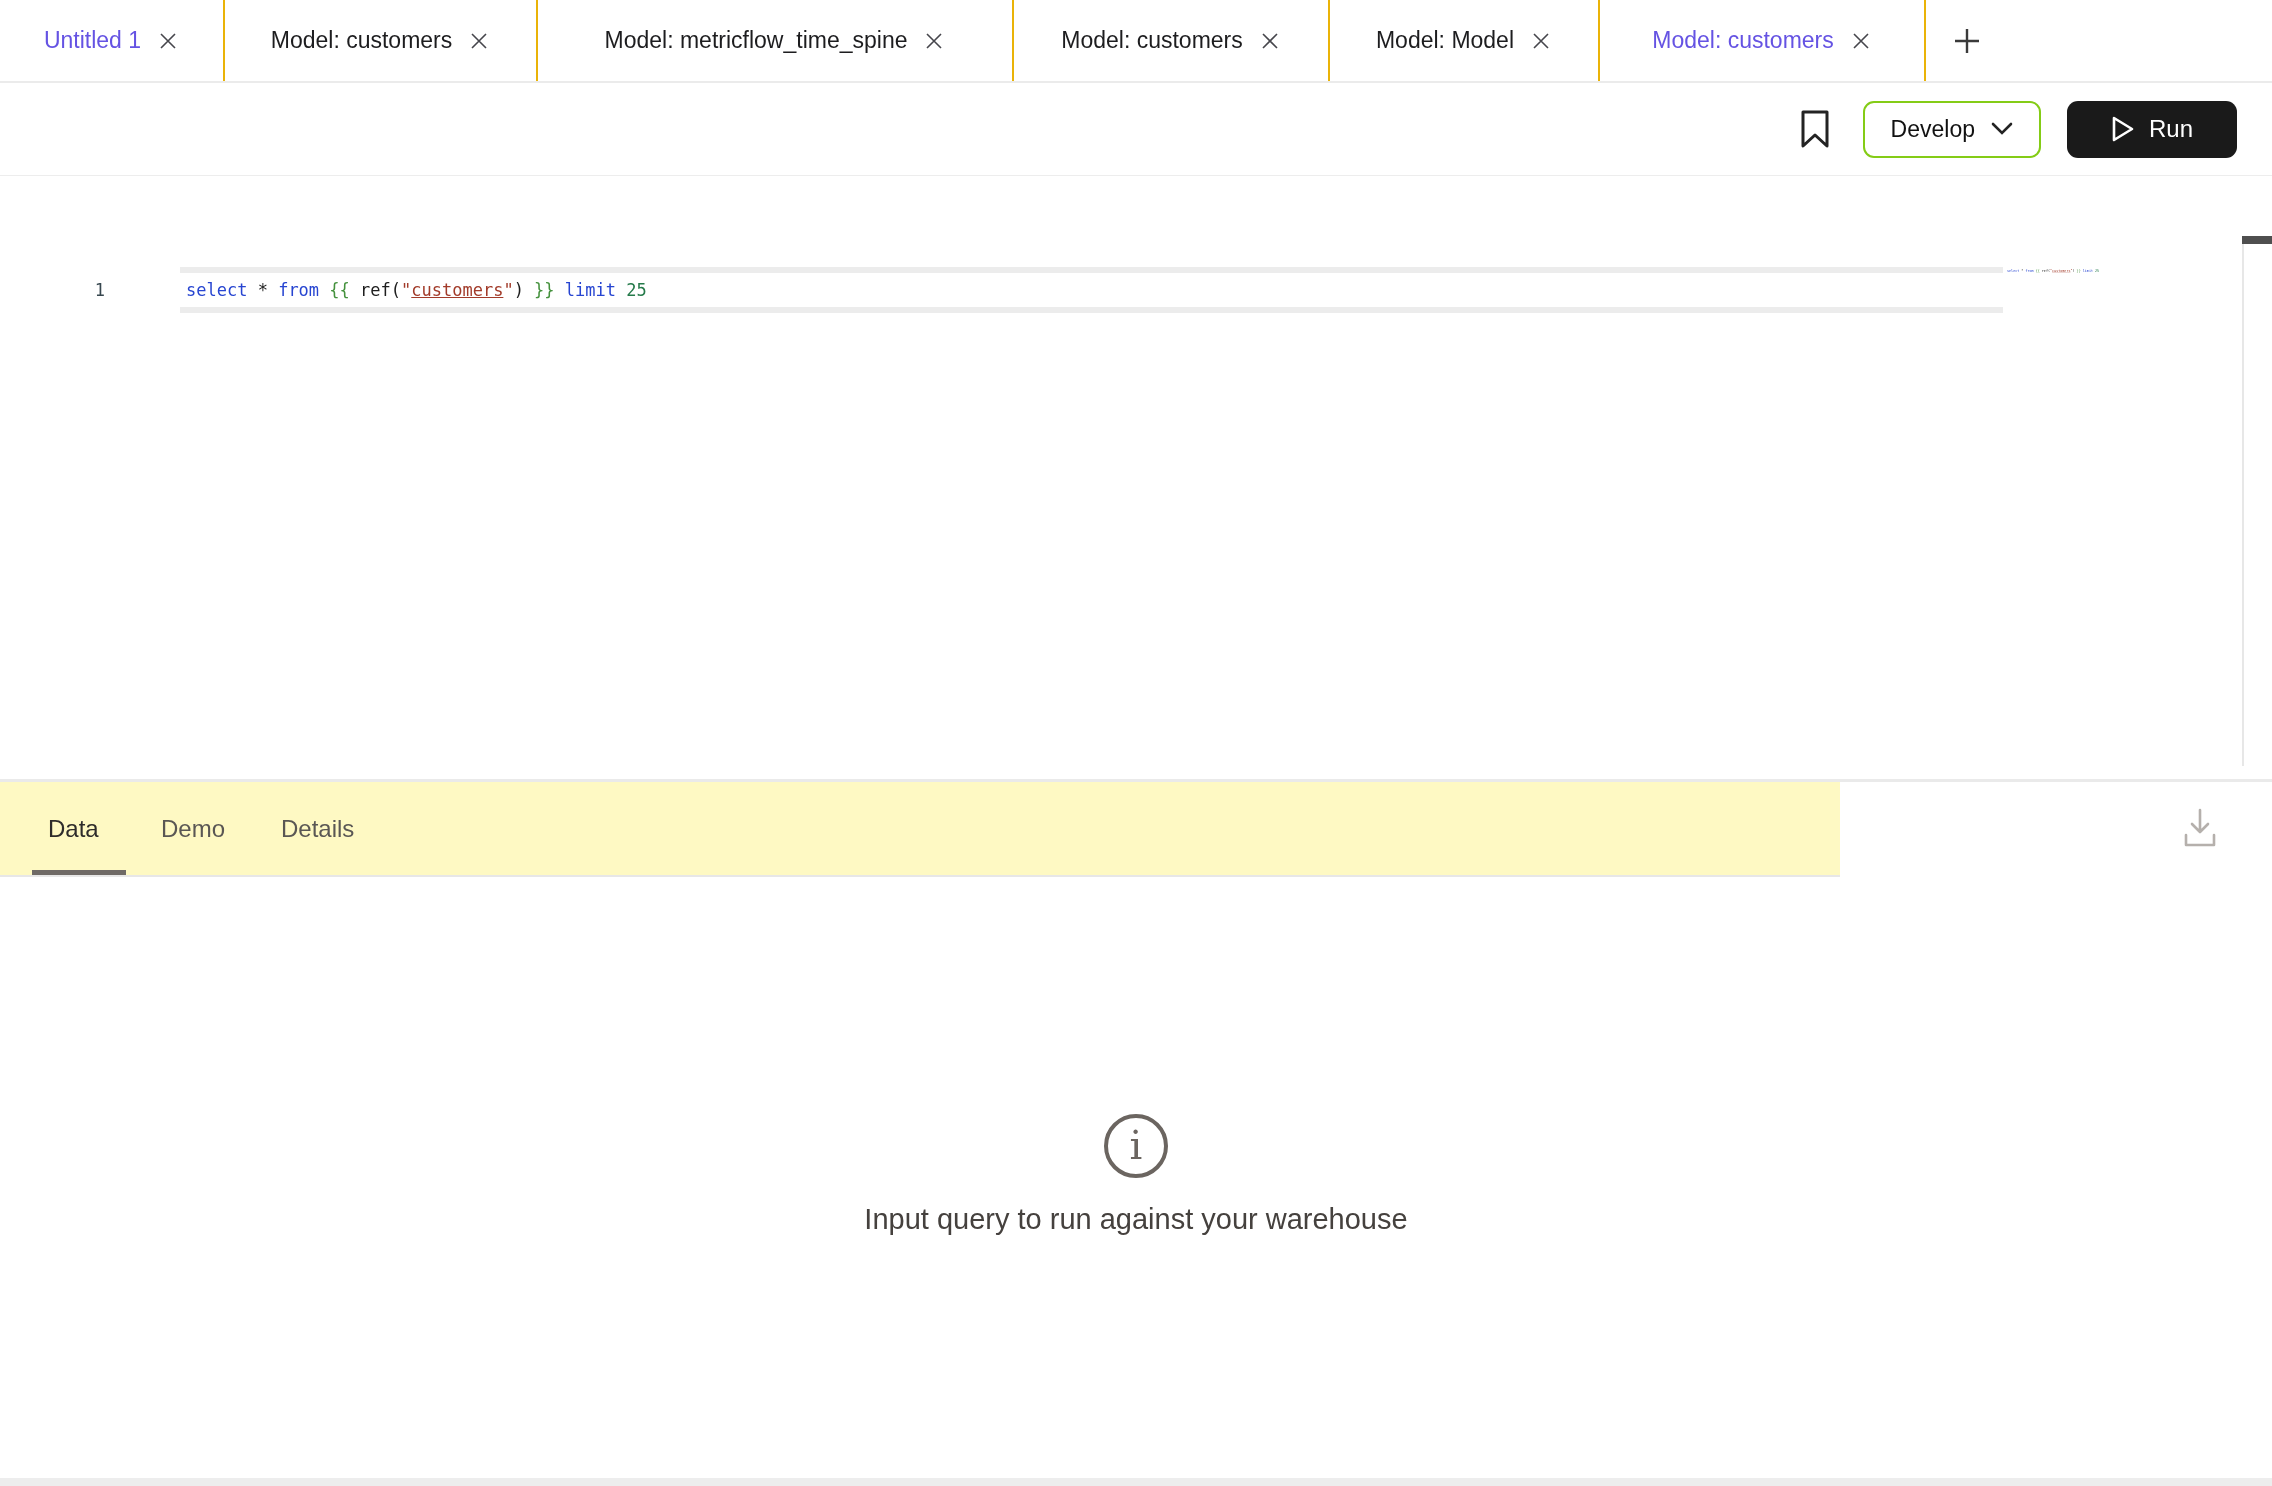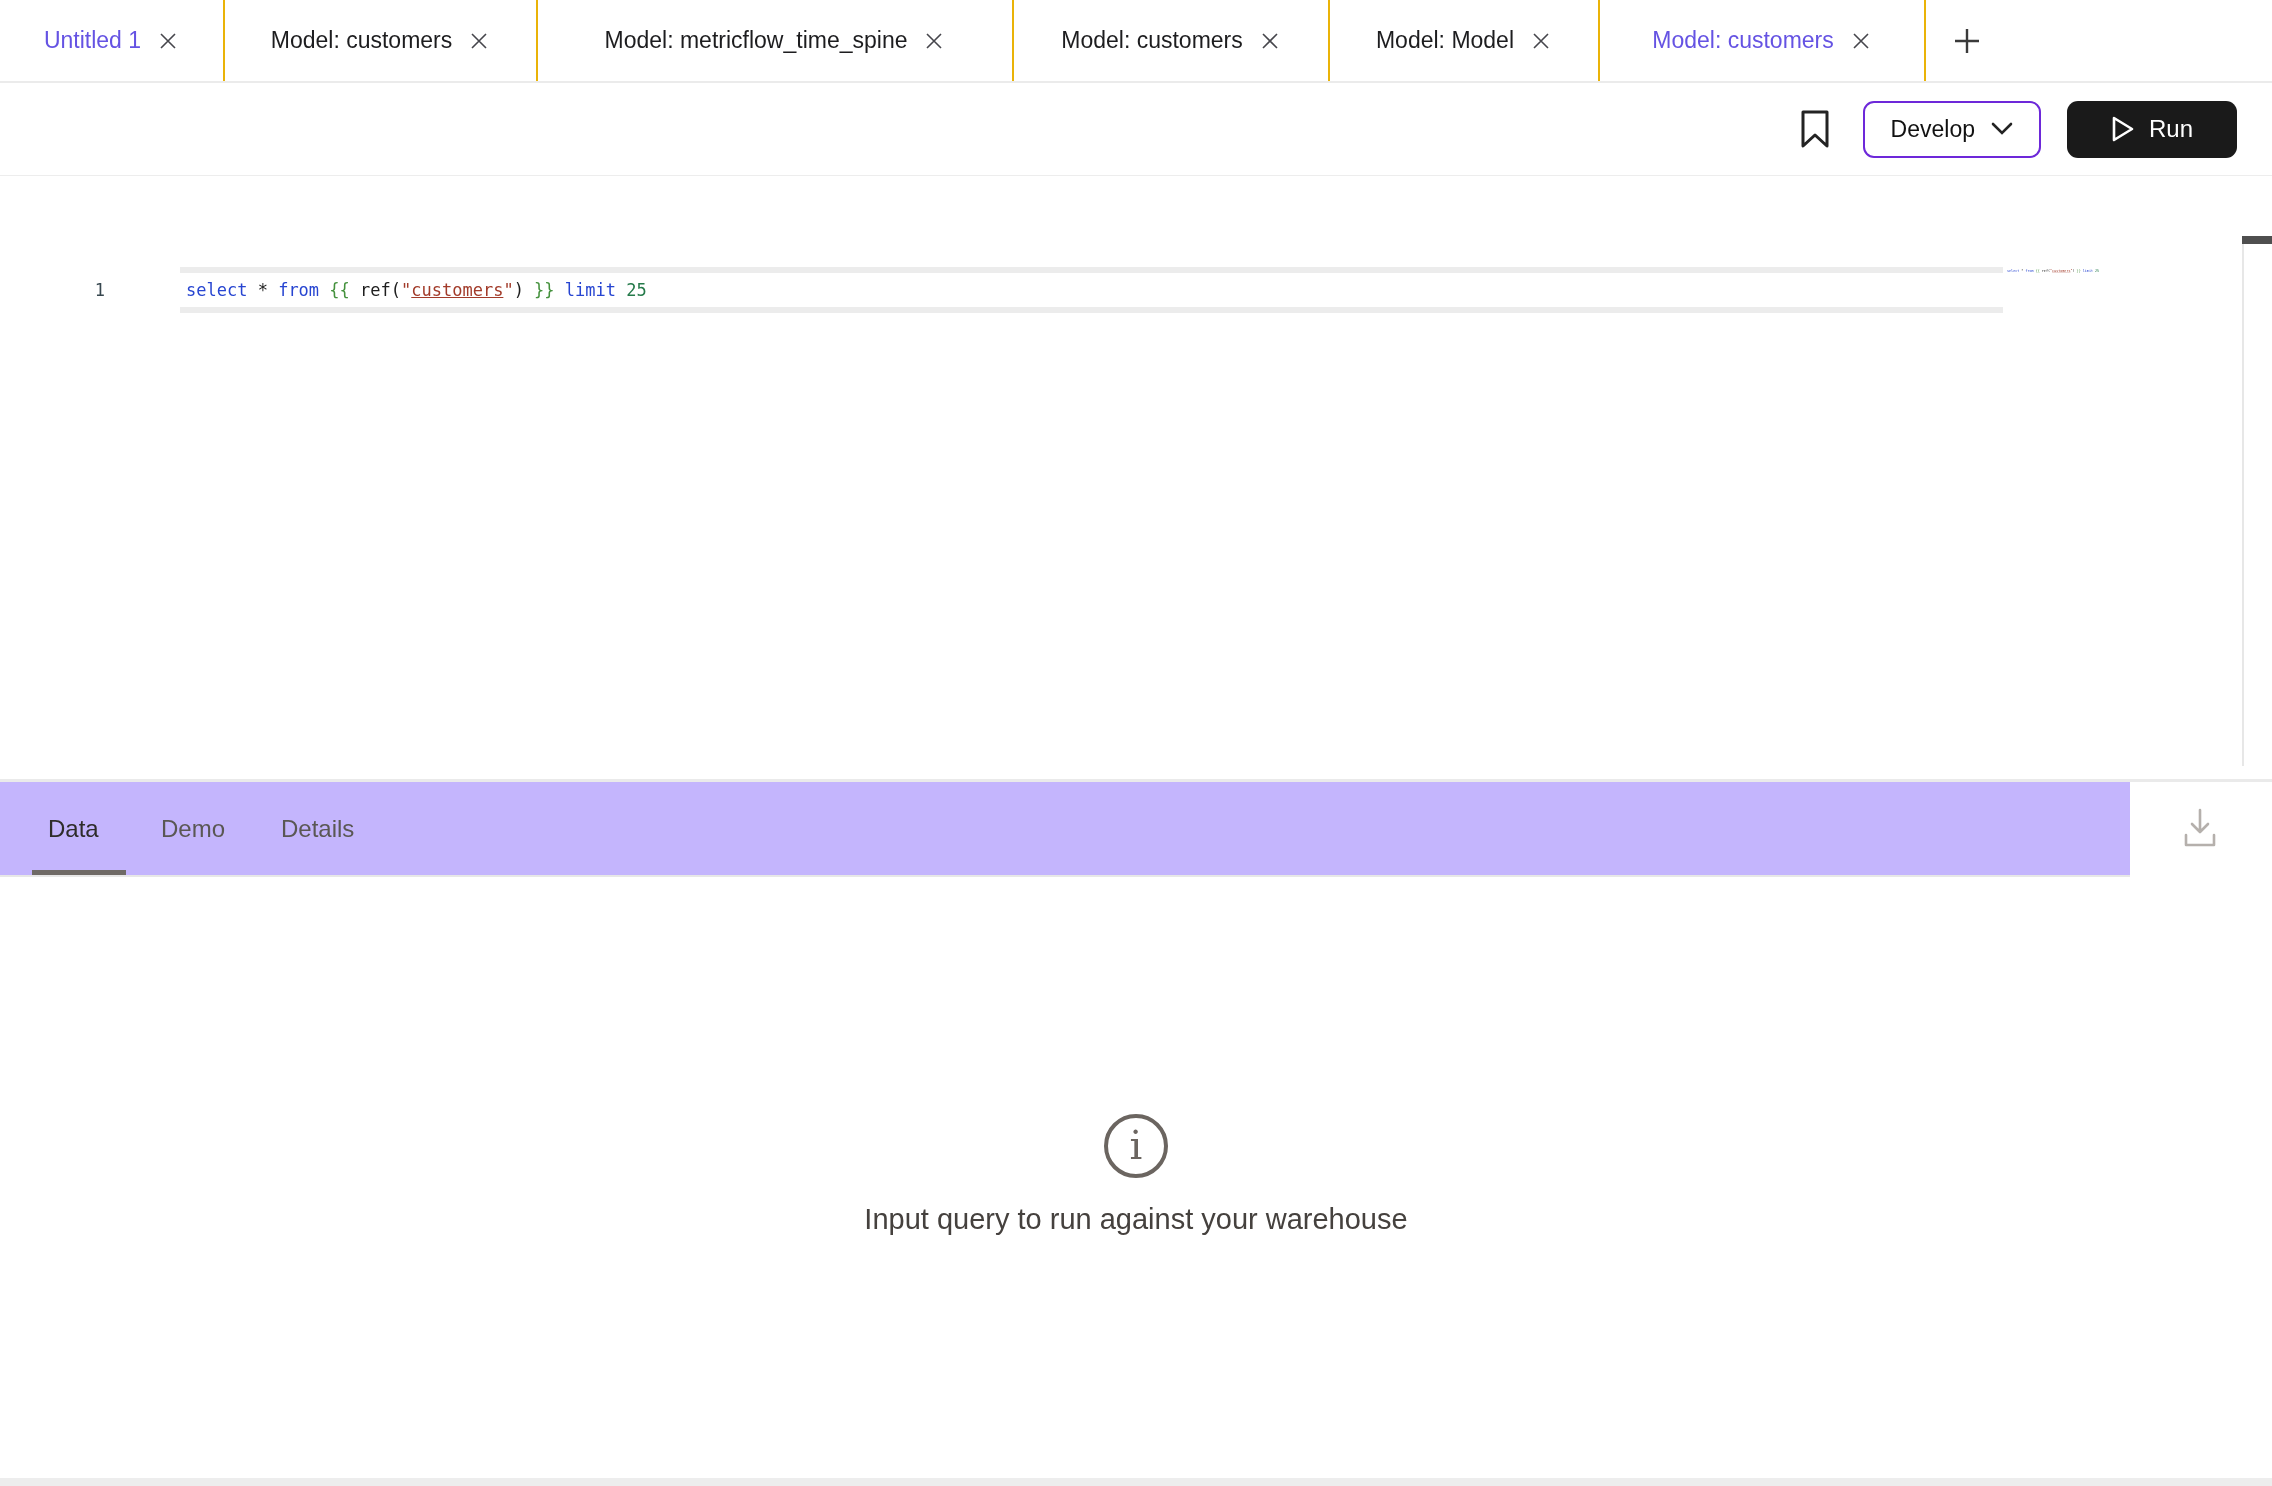--- a/index.html
+++ b/index.html
@@ -13,21 +13,21 @@
        gap:16px;border-right:2px solid #eab308;font-size:23px;cursor:pointer;background:#fff;}
   .tab .tab-label{color:#1d1d1f;white-space:nowrap;}
   .tab.active .tab-label{color:#6553e3;}
   .tab-x{flex:0 0 auto;}
   .tab-plus{width:82px;height:81px;display:flex;align-items:center;justify-content:center;cursor:pointer;}
 
   
   .toolbar{position:absolute;left:0;top:83px;width:2272px;height:92px;border-bottom:3px solid #ededed;
            background:#fff;display:flex;align-items:center;justify-content:flex-end;}
   .bookmark-btn{margin-right:33px;display:flex;align-items:center;cursor:pointer;}
-  .btn-develop{box-sizing:border-box;height:57px;padding:0 26px;margin-right:26px;border:2px solid #6d28d9;
+  .btn-develop{box-sizing:border-box;height:57px;padding:0 26px;margin-right:26px;border:2px solid #84cc16;
                border-radius:11px;background:#fff;display:flex;align-items:center;gap:16px;font-size:23px;
                color:#111;font-family:"Liberation Sans",sans-serif;cursor:pointer;}
   .btn-run{box-sizing:border-box;height:57px;padding:0 44px;margin-right:35px;border:none;border-radius:11px;
            background:#1a1a1a;color:#fff;display:flex;align-items:center;gap:14px;font-size:24px;
            font-family:"Liberation Sans",sans-serif;cursor:pointer;}
 
   
   .statusrow{position:absolute;left:31px;top:202px;display:flex;align-items:center;gap:22px;}
   .connected{box-sizing:border-box;height:58px;padding:0 24px;border-radius:12px;background:#e7f6e9;
              display:flex;align-items:center;gap:13px;font-size:23px;color:#237a36;}
@@ -52,21 +52,21 @@
   .tk-strU{color:#a23b2a;text-decoration:underline;}
   .tk-num{color:#257a4a;}
   .minimap{position:absolute;left:2007px;top:92px;width:100px;height:14px;overflow:hidden;}
   .minimap-line{transform:scale(0.2);transform-origin:0 0;white-space:pre;
                 font-family:"DejaVu Sans Mono",monospace;font-size:17px;line-height:30px;}
   .sb-track{position:absolute;left:2242px;top:60px;width:2px;height:530px;background:#e7e7e7;}
   .sb-thumb{position:absolute;left:2242px;top:60px;width:30px;height:8px;background:#4f4f4f;cursor:pointer;}
 
   
   .results-divider{position:absolute;left:0;top:779px;width:2272px;height:3px;background:#eaeaea;}
-  .results-tabs{position:absolute;left:0;top:782px;width:2130px;height:93px;background:#c4b5fd;
+  .results-tabs{position:absolute;left:0;top:782px;width:1840px;height:93px;background:#fef9c3;
                 border-bottom:2px solid #e7e7e7;}
   .rtab{position:absolute;top:0;height:93px;display:flex;align-items:center;font-size:24px;color:#5a5754;cursor:pointer;}
   .rtab.active{color:#2e2c2a;}
   .rtab-data{left:48px;}
   .rtab-chart{left:161px;}
   .rtab-details{left:281px;}
   .rtab-underline{position:absolute;left:32px;top:88px;width:94px;height:5px;background:#6f6a66;}
   .download-btn{position:absolute;left:2178px;top:800px;width:44px;height:56px;display:flex;
                 align-items:center;justify-content:center;cursor:default;}
 

